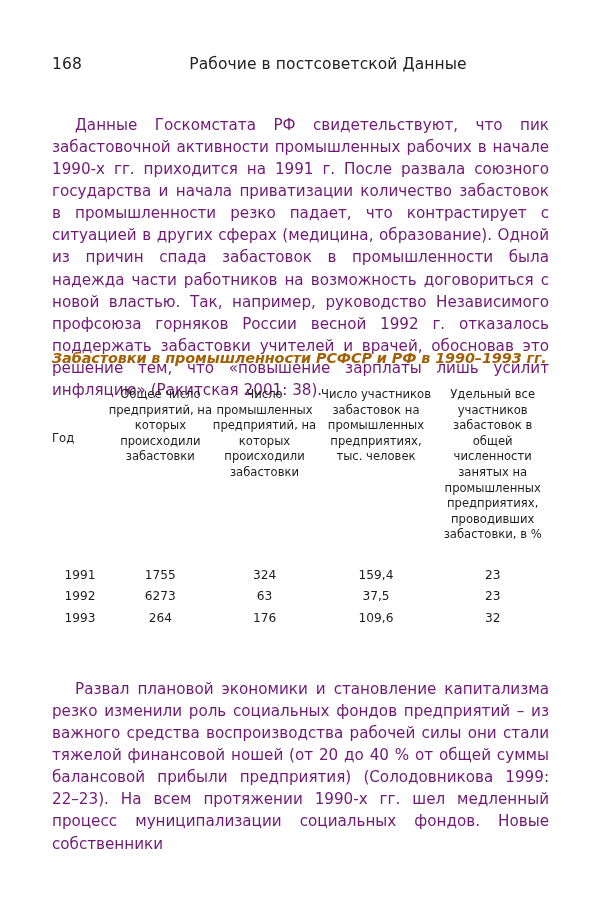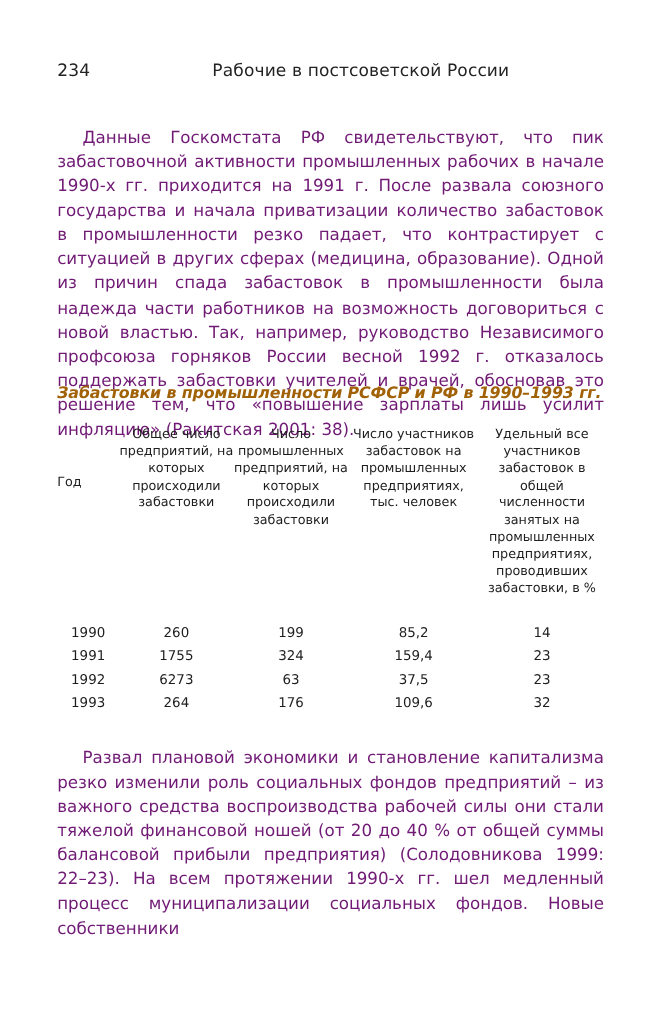--- a/index.html
+++ b/index.html
@@ -139,22 +139,22 @@
     font-weight: bold;
     font-style: italic;
   }
 </style>
 </head>
 <body>
 
 <div class="page">
 
   <div class="running-head">
-    <span class="folio">234</span>
-    <span class="head-title">Рабочие в постсоветской России</span>
+    <span class="folio">168</span>
+    <span class="head-title">Рабочие в постсоветской Данные</span>
   </div>
 
   <p class="para" id="para-1">Данные Госкомстата РФ свидетельствуют, что пик забастовочной активности промышленных рабочих в начале 1990-х гг. приходится на 1991 г. После развала союзного государства и начала приватизации количество забастовок в промышленности резко падает, что контрастирует с ситуацией в других сферах (медицина, образование). Одной из причин спада забастовок в промышленности была надежда части работников на возможность договориться с новой властью. Так, например, руководство Независимого профсоюза горняков России весной 1992 г. отказалось поддержать забастовки учителей и врачей, обосновав это решение тем, что «повышение зарплаты лишь усилит инфляцию» (Ракитская 2001: 38).</p>
 
   <div class="table-caption">Забастовки в промышленности РСФСР и РФ в 1990–1993 гг.</div>
 
   <table class="data-table">
     <thead>
       <tr>
         <th class="c1 col-year">Год</th>
@@ -162,27 +162,20 @@
         <th class="c3">Число промышленных предприятий, на которых происходили забастовки</th>
         <th class="c4">Число участников забастовок на промышленных предприятиях, тыс. человек</th>
         <th class="c5">Удельный все участников забастовок в общей численности занятых на промышленных предприятиях, проводивших забастовки, в %</th>
       </tr>
       <tr class="hdr-gap">
           <td colspan="5"></td>
         </tr>
     </thead>
     <tbody>
       <tr>
-        <td class="c1">1990</td>
-        <td class="c2">260</td>
-        <td class="c3">199</td>
-        <td class="c4">85,2</td>
-        <td class="c5">14</td>
-      </tr>
-      <tr>
         <td class="c1">1991</td>
         <td class="c2">1755</td>
         <td class="c3">324</td>
         <td class="c4">159,4</td>
         <td class="c5">23</td>
       </tr>
       <tr>
         <td class="c1">1992</td>
         <td class="c2">6273</td>
         <td class="c3">63</td>

